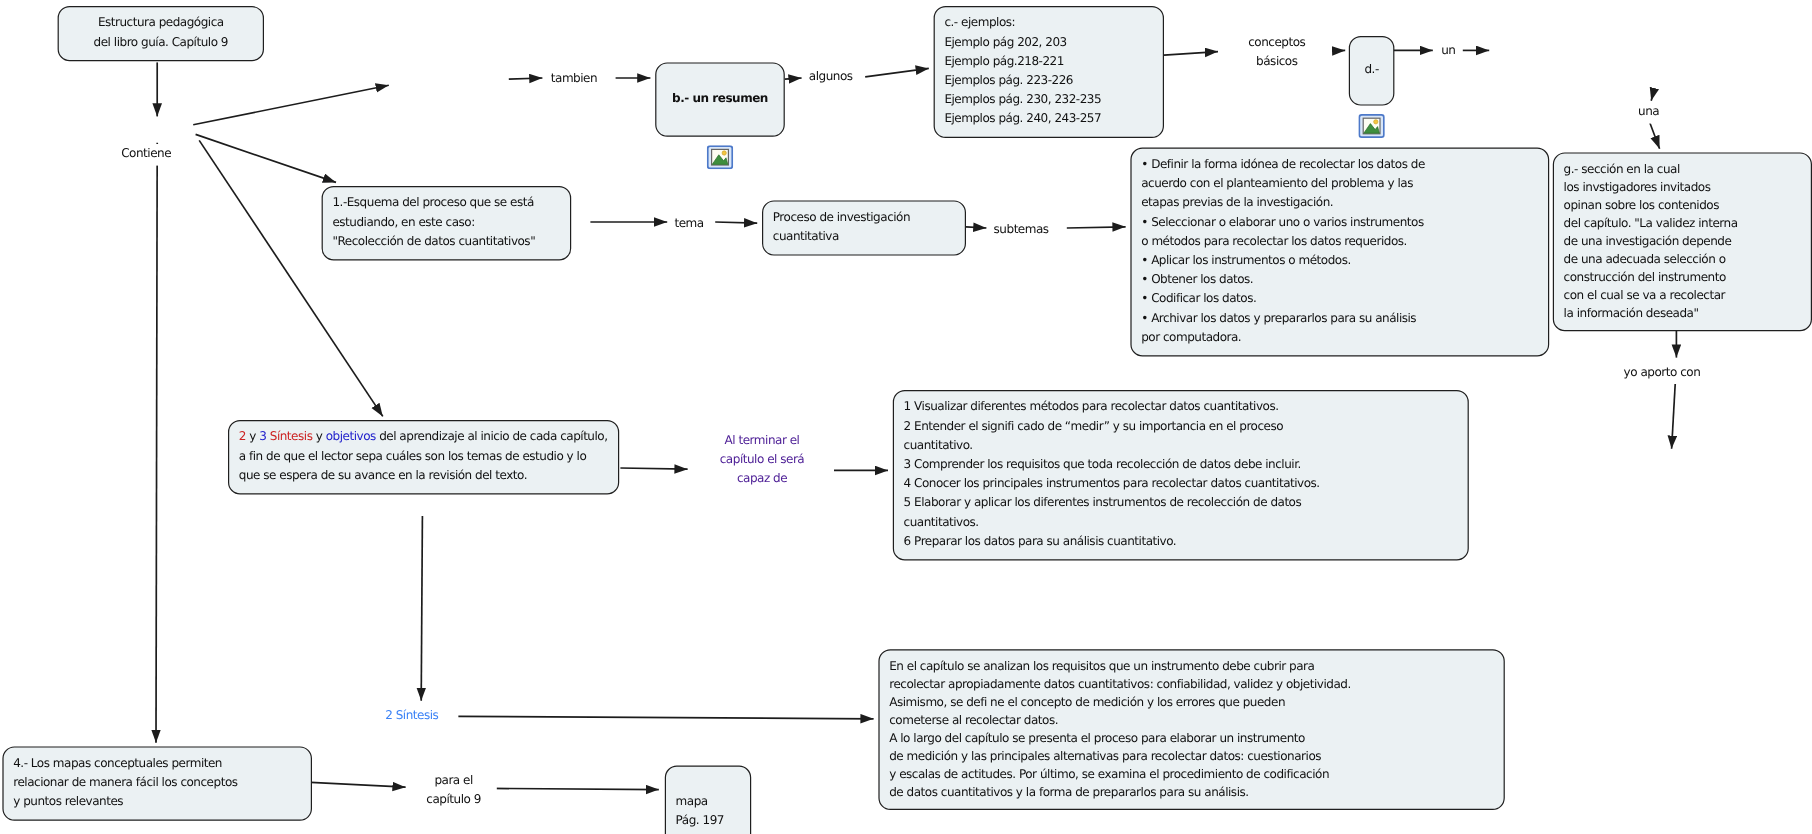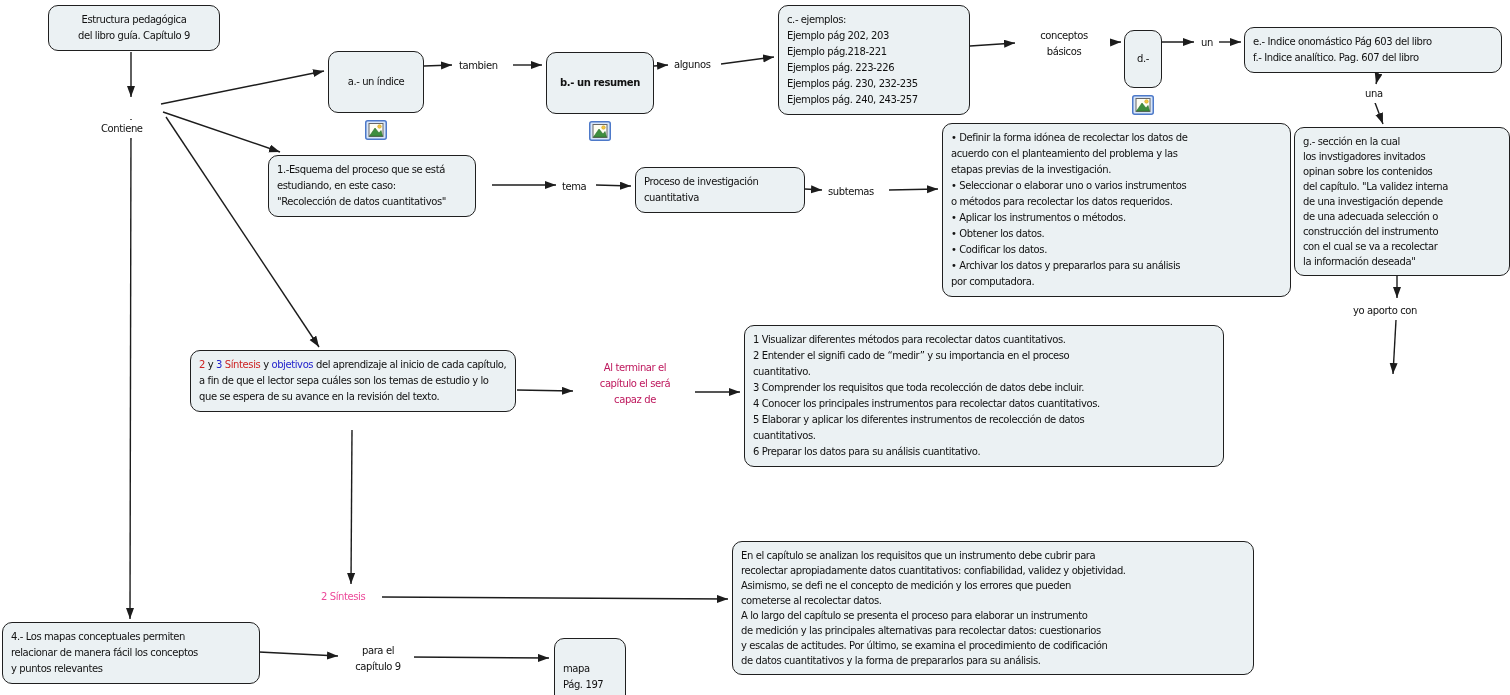--- a/index.html
+++ b/index.html
@@ -15,22 +15,22 @@
     background:#ebf1f3;border:1.5px solid #1f1f1f;border-radius:10px;
     padding:6px 8px;white-space:pre-line;
   }
   .node.center{text-align:center;}
   .node.tight{line-height:15px;}
   .label{
     position:absolute;z-index:1;background:#ffffff;padding:1px 3px;
     white-space:pre-line;
   }
   .label.center{text-align:center;}
-  .label.blue{color:#be185d;}
-  .label.red{color:#ec4899;}
+  .label.blue{color:#4c1d95;}
+  .label.red{color:#3b82f6;}
   .icon{
     position:absolute;z-index:2;left:50%;bottom:-12px;width:22px;height:20px;
     margin-left:-11px;display:block;
   }
   .icon svg{display:block;}
 </style>
 </head>
 <body>
 
 <div id="canvas">
@@ -66,31 +66,20 @@
     <line x1="352" y1="430" x2="351" y2="584" marker-end="url(#arr)"></line>
     <line x1="382" y1="597" x2="728" y2="599" marker-end="url(#arr)"></line>
     <line x1="131" y1="119" x2="130" y2="619" marker-end="url(#arr)"></line>
     <line x1="259" y1="652" x2="338" y2="656" marker-end="url(#arr)"></line>
     <line x1="409" y1="657" x2="549" y2="658" marker-end="url(#arr)"></line>
   </svg>
 
   <div class="node center" style="left:48px;top:5px;width:172px;">Estructura pedagógica
 del libro guía. Capítulo 9</div>
 
-  <div class="node center" style="left:328px;top:51px;width:96px;">
-    <span>a.- un índice</span>
-    <span class="icon">
-      <svg width="22" height="20" viewBox="0 0 22 20">
-          <rect x="0.75" y="0.75" width="20.5" height="18.5" rx="2" fill="#d8e6f8" stroke="#4d79c9" stroke-width="1.5"></rect>
-          <rect x="4" y="3.5" width="14" height="13" fill="#fdfdf2" stroke="#666666" stroke-width="1"></rect>
-          <polygon points="4.5,16 10,8 14,13 16,10.5 17.5,16" fill="#3e8e3e" stroke="#2c6e2c" stroke-width="0.6"></polygon>
-          <circle cx="14.5" cy="6.5" r="1.8" fill="#f3c63f" stroke="#c79a1e" stroke-width="0.5"></circle>
-        </svg>
-    </span>
-  </div>
 
   <div class="node center" style="left:546px;top:52px;width:108px;font-weight:bold;">
     <span>b.- un resumen</span>
     <span class="icon">
       <svg width="22" height="20" viewBox="0 0 22 20">
           <rect x="0.75" y="0.75" width="20.5" height="18.5" rx="2" fill="#d8e6f8" stroke="#4d79c9" stroke-width="1.5"></rect>
           <rect x="4" y="3.5" width="14" height="13" fill="#fdfdf2" stroke="#666666" stroke-width="1"></rect>
           <polygon points="4.5,16 10,8 14,13 16,10.5 17.5,16" fill="#3e8e3e" stroke="#2c6e2c" stroke-width="0.6"></polygon>
           <circle cx="14.5" cy="6.5" r="1.8" fill="#f3c63f" stroke="#c79a1e" stroke-width="0.5"></circle>
         </svg>
@@ -109,22 +98,20 @@
     <span class="icon">
       <svg width="22" height="20" viewBox="0 0 22 20">
           <rect x="0.75" y="0.75" width="20.5" height="18.5" rx="2" fill="#d8e6f8" stroke="#4d79c9" stroke-width="1.5"></rect>
           <rect x="4" y="3.5" width="14" height="13" fill="#fdfdf2" stroke="#666666" stroke-width="1"></rect>
           <polygon points="4.5,16 10,8 14,13 16,10.5 17.5,16" fill="#3e8e3e" stroke="#2c6e2c" stroke-width="0.6"></polygon>
           <circle cx="14.5" cy="6.5" r="1.8" fill="#f3c63f" stroke="#c79a1e" stroke-width="0.5"></circle>
         </svg>
     </span>
   </div>
 
-  <div class="node" style="left:1244px;top:27px;width:258px;">e.- Indice onomástico Pág 603 del libro
-f.- Indice analítico. Pag. 607 del libro</div>
 
   <div class="node tight" style="left:1294px;top:127px;width:216px;">g.- sección en la cual
 los invstigadores invitados
 opinan sobre los contenidos
 del capítulo. "La validez interna
 de una investigación depende
 de una adecuada selección o
 construcción del instrumento
 con el cual se va a recolectar
 la información deseada"</div>

